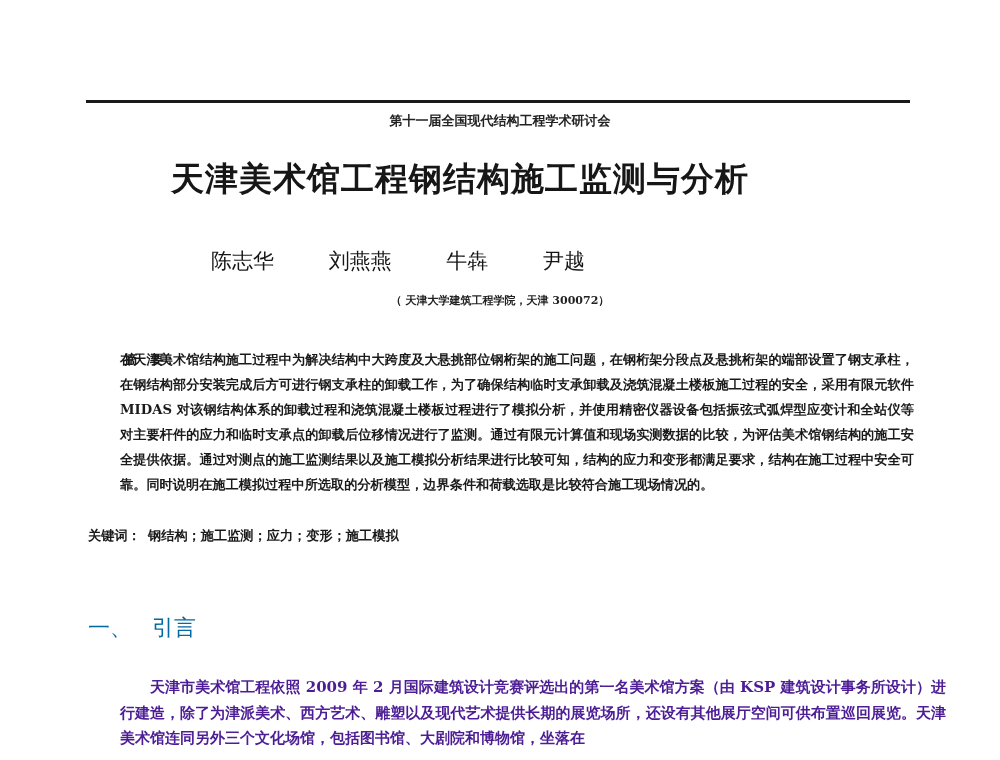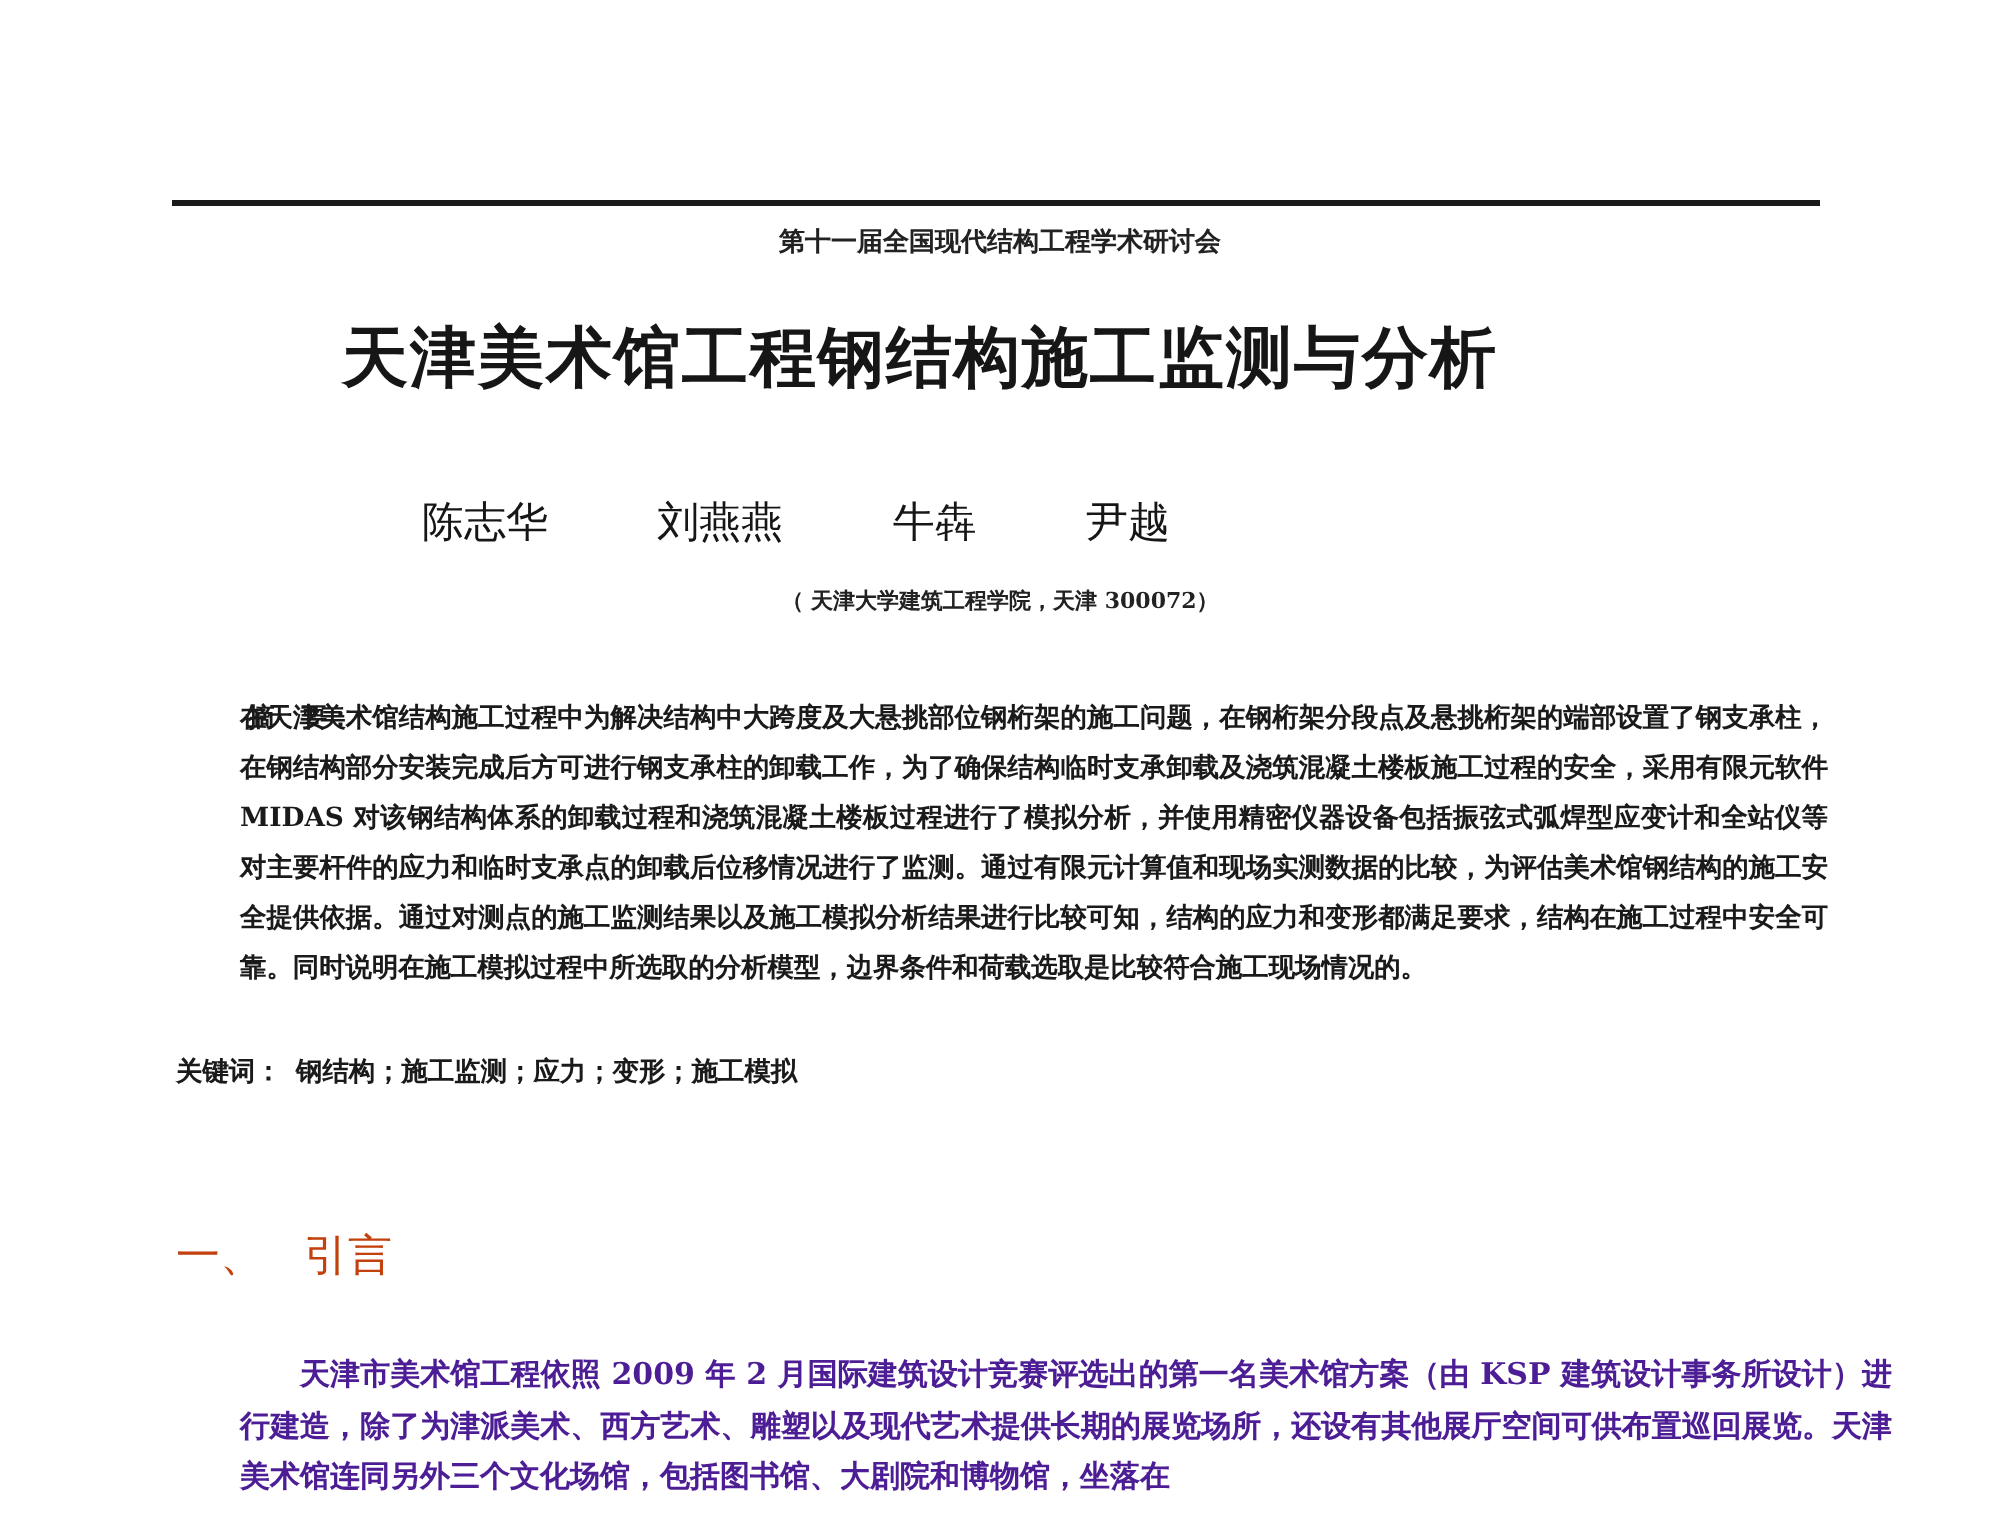--- a/index.html
+++ b/index.html
@@ -12,21 +12,21 @@
          font-family:"DejaVu Sans", sans-serif; font-size:33px; font-weight:bold; color:#161616; letter-spacing:1px; }
   .authors { position:absolute; left:0; top:247px; width:796px; text-align:center;
          font-family:"DejaVu Sans", sans-serif; font-size:21px; color:#161616; }
   .authors span { display:inline-block; margin:0 24px; }
   .affil { position:absolute; left:0; top:293px; width:1000px; text-align:center; font-size:11px; font-weight:bold; color:#222; }
   .abstract { position:absolute; left:88px; top:347px; width:826px; font-size:13.2px; line-height:25px; font-weight:bold; color:#1a1a1a; }
   .abstract .label { position:absolute; left:0; top:0; width:60px;margin-left:36px; }
   .abstract .body { margin-left:32px; text-align:justify; }
   .keywords { position:absolute; left:88px; top:516px; font-size:13.2px; font-weight:bold; color:#1a1a1a;margin-top:11px; }
   .keywords .label { display:inline-block; width:60px; }
-  .section { position:absolute; left:88px; top:613px; font-family:"DejaVu Sans", sans-serif; font-size:22px; color:#c2410c; }
+  .section { position:absolute; left:88px; top:613px; font-family:"DejaVu Sans", sans-serif; font-size:22px; color:#0369a1; }
   .section .num { display:inline-block; width:64px; }
   .intro { position:absolute; left:88px; top:675px; width:826px; font-size:15px; line-height:25.5px; font-weight:bold; color:#4c1d95; text-indent:30px; text-align:justify;margin-left:32px; }
 </style>
 </head>
 <body>
 
 <div class="running-head">第十一届全国现代结构工程学术研讨会</div>
 <div class="head-rule"></div>
 
 <div class="title">天津美术馆工程钢结构施工监测与分析</div>

